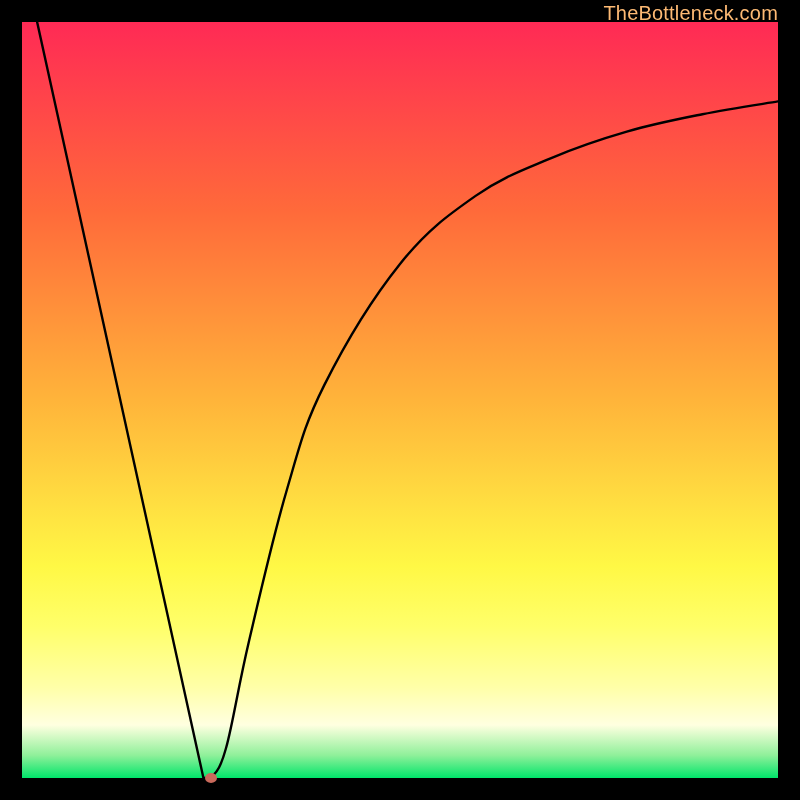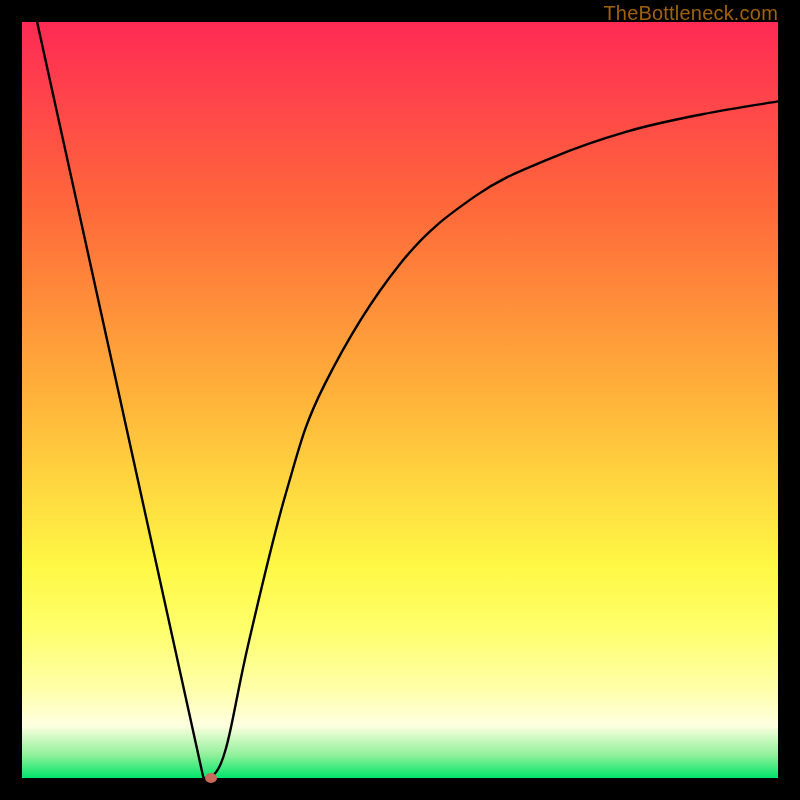--- a/index.html
+++ b/index.html
@@ -22,21 +22,21 @@
     position: absolute;
     left: 0;
     top: 0;
     width: 756px;
     height: 756px;
   }
   .attribution {
     position: absolute;
     top: 2px;
     right: 22px;
-    color: #a16207;
+    color: #fdba74;
     font-size: 20px;
     font-weight: 500;
     letter-spacing: 0.2px;
   }
   #curve-svg {
     position: absolute;
     left: 0;
     top: 0;
   }
   .marker {

